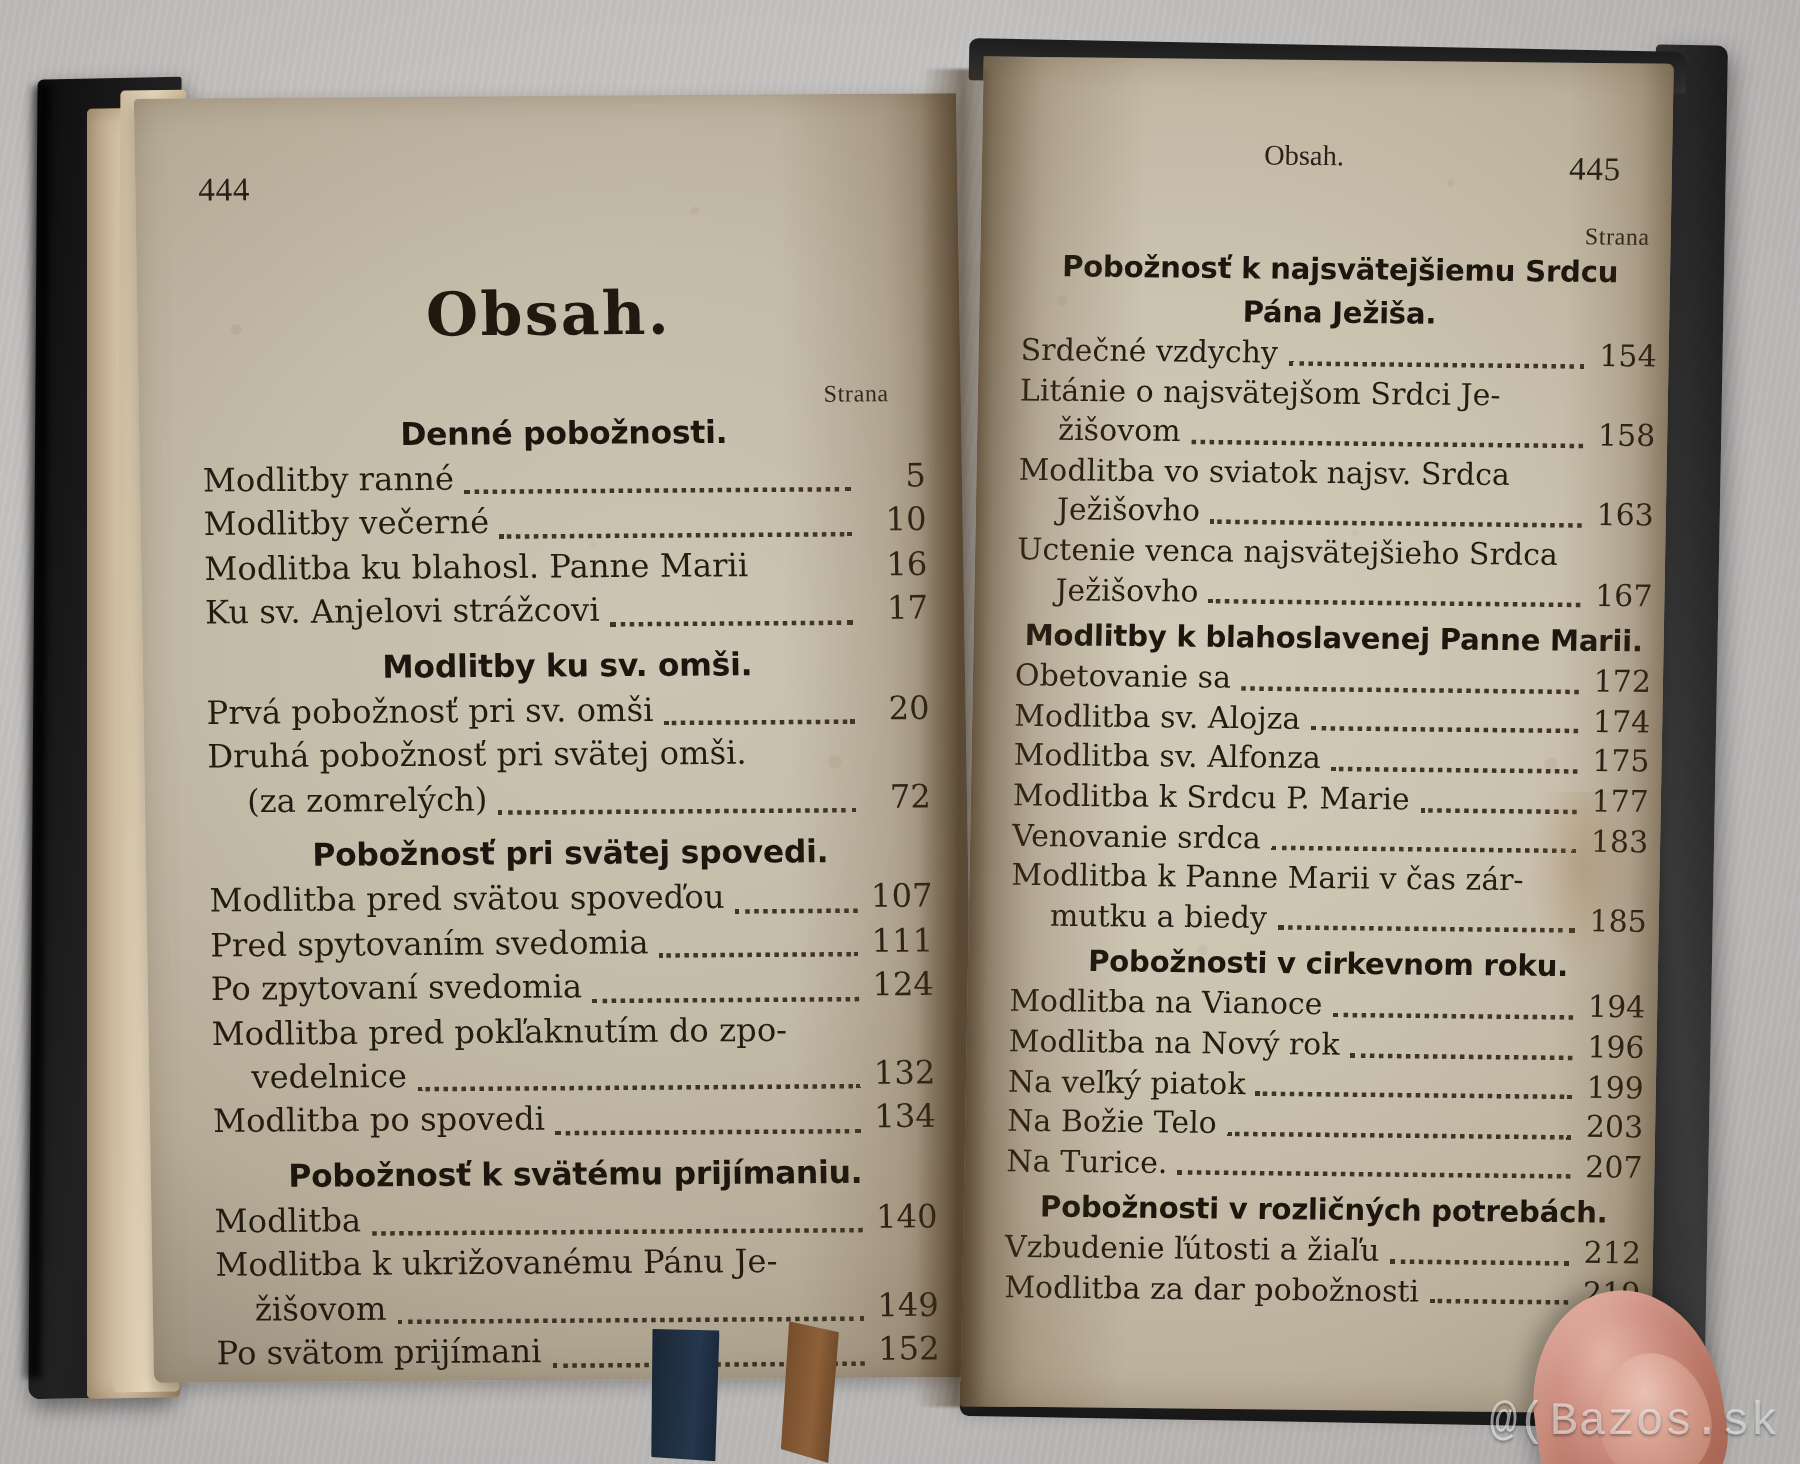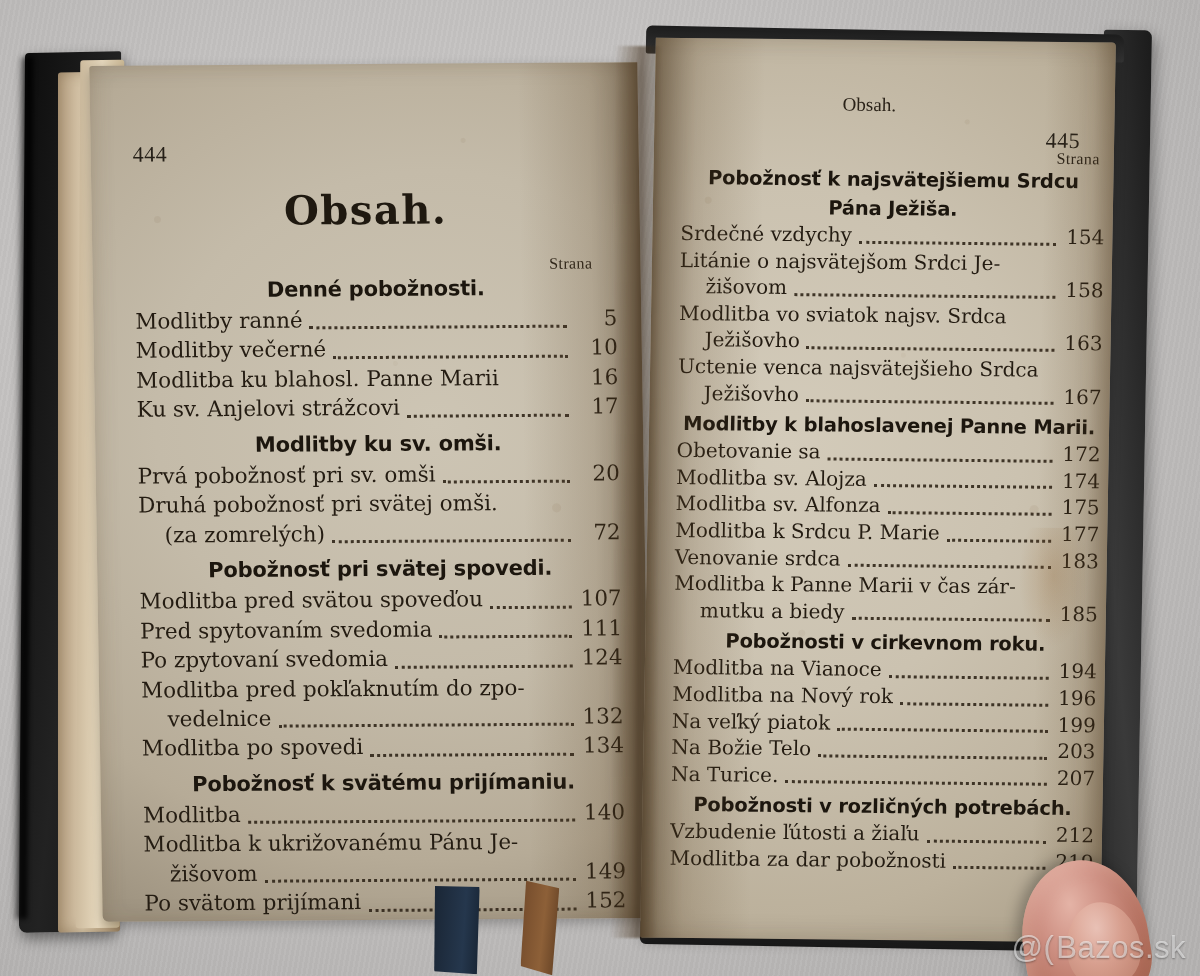--- a/index.html
+++ b/index.html
@@ -111,21 +111,21 @@
 
   
   #spine{
     position:absolute;left:612px;top:46px;width:48px;height:892px;
     background:linear-gradient(90deg,rgba(60,42,22,.0) 0%,rgba(70,50,26,.38) 42%,rgba(55,38,18,.52) 58%,rgba(70,50,26,.22) 85%,rgba(0,0,0,0) 100%);
     filter:blur(1.2px);transform:rotate(0.3deg);pointer-events:none;
   }
 
   
   .pgbody{position:absolute;inset:0;color:#241c12;}
-  .folio{position:absolute;font-size:22px;letter-spacing:.5px;font-weight:400;color:#262018;margin-top:28px;}
+  .folio{position:absolute;font-size:22px;letter-spacing:.5px;font-weight:400;color:#262018;}
   #folio-left{left:42px;top:48px;}
   #folio-right{right:34px;top:58px;}
   #running-head{position:absolute;left:188px;top:54px;font-size:19px;color:#2a2218;}
 
   .title-obsah{
     position:absolute;left:0;right:0;top:122px;text-align:center;
     font-size:40px;font-weight:700;letter-spacing:1.5px;color:#1f1910;
     font-family:"DejaVu Serif", serif;
   }
   .strana{
@@ -217,21 +217,21 @@
   #thumb-nail{
     position:absolute;right:60px;bottom:-10px;width:74px;height:84px;
     background:radial-gradient(ellipse at 45% 30%, #f0cfc4 0%, #dda796 45%, #c08774 100%);
     border-radius:50% 50% 40% 40% / 58% 58% 42% 42%;
     transform:rotate(-9deg);opacity:.75;
   }
 
   
   #watermark{
     position:absolute;right:14px;bottom:10px;
-    font-family:Liberation Sans, sans-serif;
+    font-family:Liberation Mono, monospace;
     font-size:31px;letter-spacing:.5px;
     color:rgba(255,255,255,.55);
     text-shadow:0 1px 2px rgba(0,0,0,.35);
     user-select:none;pointer-events:none;
   }
   #watermark .at{
     display:inline-block;margin-right:2px;
   }
 </style>
 </head>

